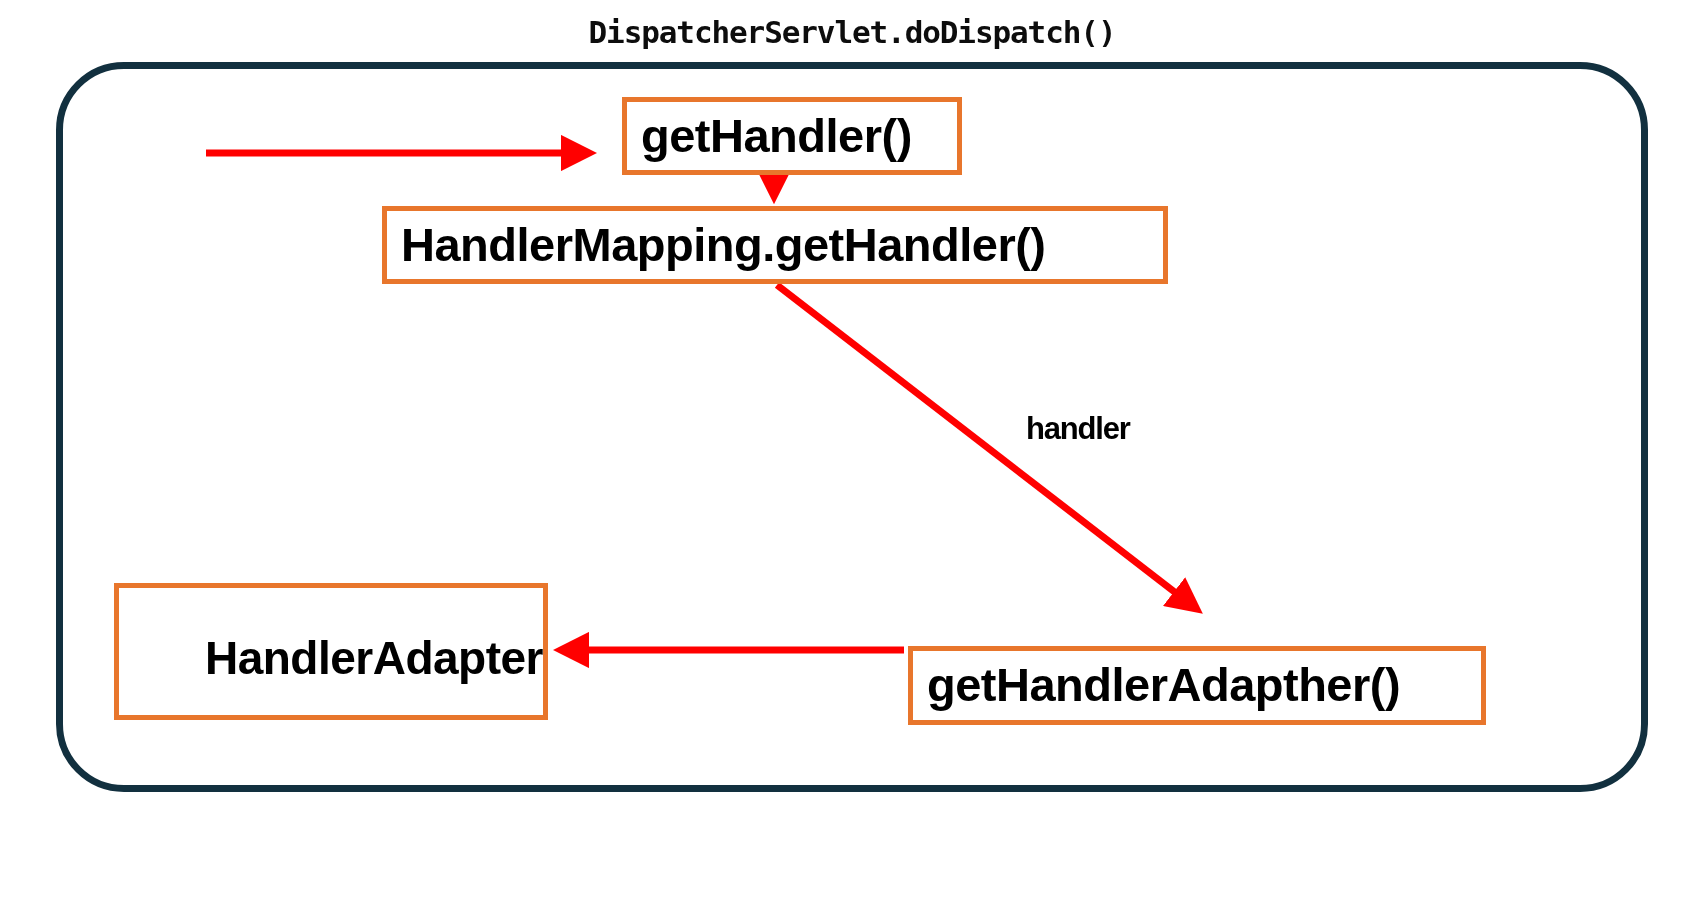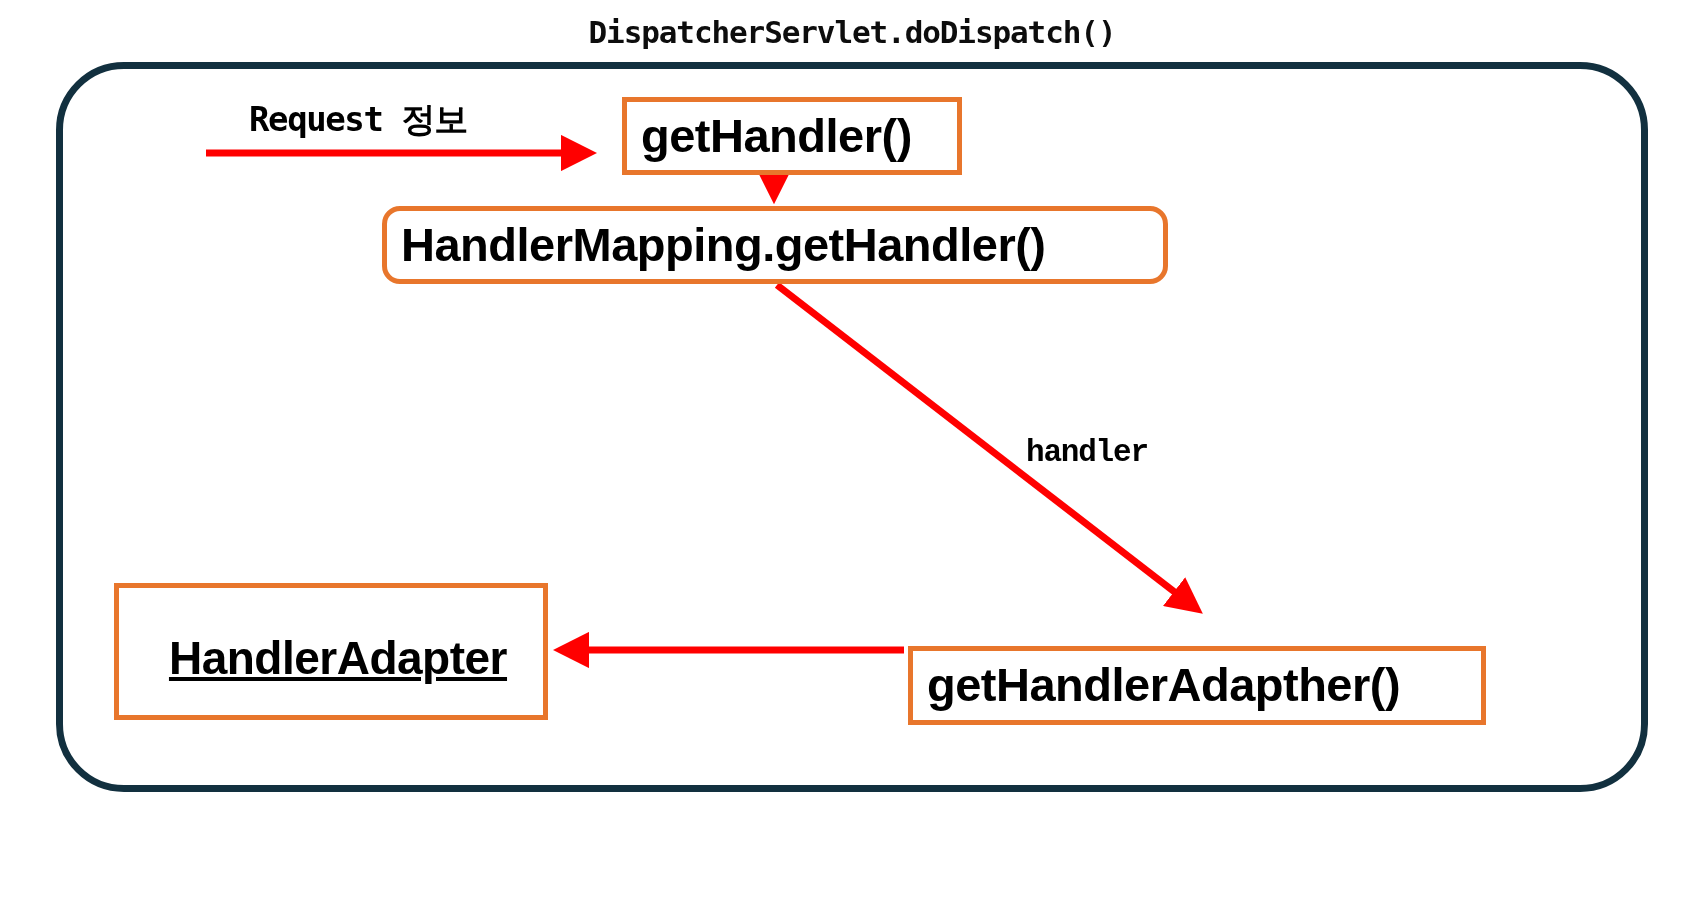--- a/index.html
+++ b/index.html
@@ -75,36 +75,34 @@
   }
 
   .box-handler-mapping {
     left: 374px;
     top: 206px;
     width: 786px;
     height: 78px;
     font-size: 47px;
     padding-left: 14px;
     letter-spacing: -0.5px;
-    border-radius: 18px;
   }
 
   .box-handler-adapter-handle {
     left: 106px;
     top: 583px;
     width: 434px;
     height: 137px;
     font-size: 46px;
     padding-left: 14px;
     letter-spacing: -0.5px;
-    align-items: center;
+    align-items: flex-end;
     padding-top: 14px;
-    flex-direction: row;
+    flex-direction: column;
     justify-content: center;
-    text-decoration: underline;
   }
   .box-handler-adapter-handle .line {
     display: block;
     white-space: nowrap;
   }
 
   .box-get-handler-adapther {
     left: 900px;
     top: 616px;
     width: 578px;
@@ -127,25 +125,24 @@
     top: 97px;
     font-family: "DejaVu Sans Mono", monospace;
     font-weight: bold;
     font-size: 34px;
     letter-spacing: -1.4px;
   }
 
   .label-handler {
     left: 1018px;
     top: 411px;
-    font-family: Liberation Mono, monospace;
+    font-family: Liberation Sans, sans-serif;
     font-weight: bold;
     font-size: 31px;
     letter-spacing: -1.2px;
-    margin-top: 24px;
   }
 
   .label-handler-adpater {
     left: 589px;
     top: 605px;
     font-family: "DejaVu Sans Mono", monospace;
     font-weight: bold;
     font-size: 30px;
     letter-spacing: -1.3px;
   }
@@ -177,21 +174,20 @@
 
     <line x1="198" y1="153" x2="578" y2="153" stroke="#ff0000" stroke-width="7" marker-end="url(#ahead)"></line>
 
     <line x1="766" y1="176" x2="766" y2="193" stroke="#ff0000" stroke-width="7" marker-end="url(#ahead)"></line>
 
     <line x1="769" y1="285" x2="1186" y2="607" stroke="#ff0000" stroke-width="7" marker-end="url(#ahead)"></line>
 
     <line x1="896" y1="650" x2="556" y2="650" stroke="#ff0000" stroke-width="7" marker-end="url(#ahead)"></line>
   </svg>
 
-  <div class="edge-label label-request">Request 정보</div>
 
   <div class="edge-label label-handler">handler</div>
 
 
   <div class="method-box box-get-handler">
     <span>getHandler()</span>
   </div>
 
   <div class="method-box box-handler-mapping">
     <span>HandlerMapping.getHandler()</span>

